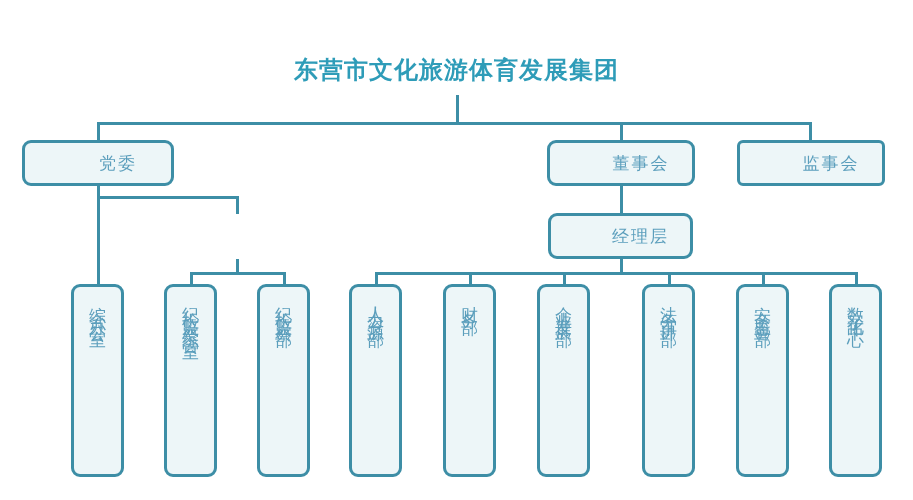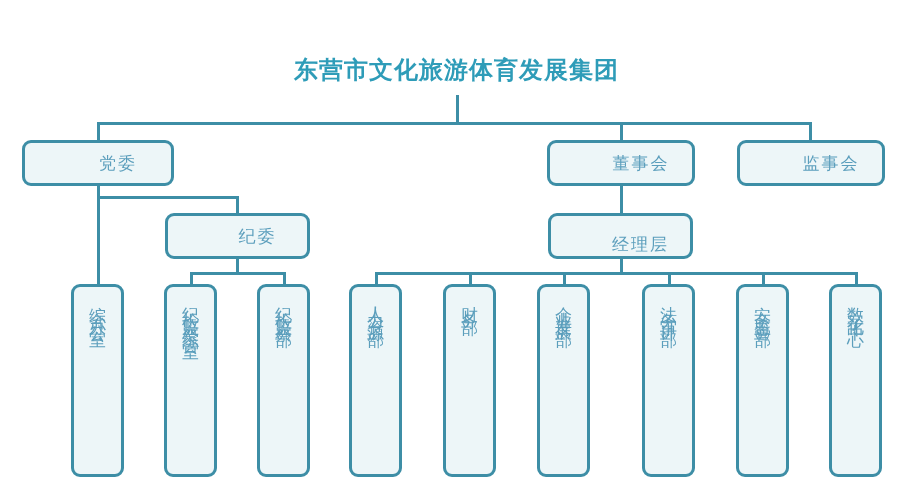--- a/index.html
+++ b/index.html
@@ -84,34 +84,31 @@
   <div class="line v" style="left:97px; top:122px; height:20px;"></div>
   <div class="line v" style="left:620px; top:122px; height:20px;"></div>
   <div class="line v" style="left:809px; top:122px; height:20px;"></div>
 
   <div class="node wide" style="left:22px; top:140px; width:152px; height:46px;">
     <span>党委</span>
   </div>
   <div class="node wide" style="left:547px; top:140px; width:148px; height:46px;font-family:Liberation Serif, serif;">
     <span>董事会</span>
   </div>
-  <div class="node wide" style="left:737px; top:140px; width:148px; height:46px;">
+  <div class="node wide" style="left:737px; top:140px; width:148px; height:46px;border-radius:6px;">
     <span>监事会</span>
   </div>
 
   <div class="line v" style="left:97px; top:186px; height:99px;"></div>
   <div class="line h" style="left:97px; top:196px; width:142px;"></div>
   <div class="line v" style="left:236px; top:196px; height:18px;"></div>
 
   <div class="line v" style="left:620px; top:186px; height:28px;"></div>
 
-  <div class="node wide" style="left:165px; top:213px; width:145px; height:46px;">
-    <span>纪委</span>
-  </div>
-  <div class="node wide" style="left:548px; top:213px; width:145px; height:46px;align-items:flex-end;">
+  <div class="node wide" style="left:548px; top:213px; width:145px; height:46px;">
     <span>经理层</span>
   </div>
 
   <div class="line v" style="left:236px; top:259px; height:16px;"></div>
   <div class="line h" style="left:190px; top:272px; width:96px;"></div>
   <div class="line v" style="left:190px; top:272px; height:13px;"></div>
   <div class="line v" style="left:283px; top:272px; height:13px;"></div>
 
   <div class="line v" style="left:620px; top:259px; height:16px;"></div>
   <div class="line h" style="left:375px; top:272px; width:482px;"></div>

